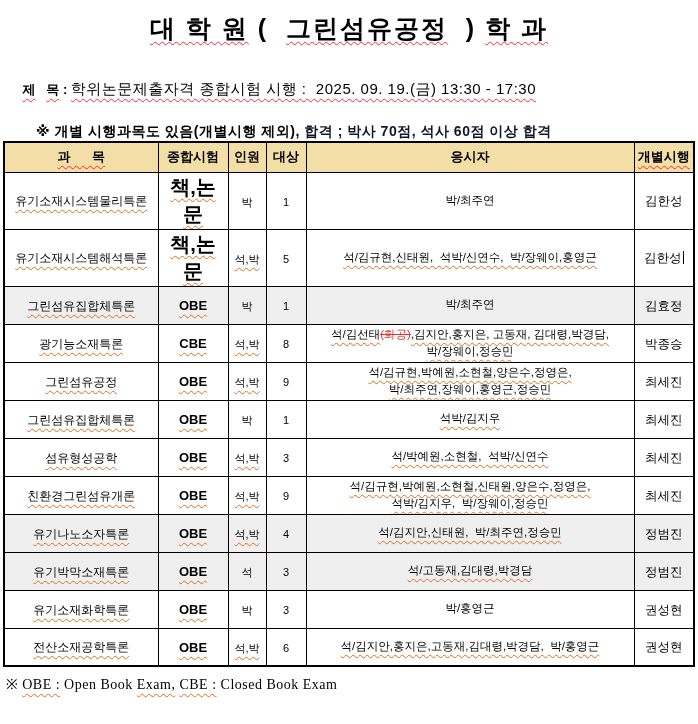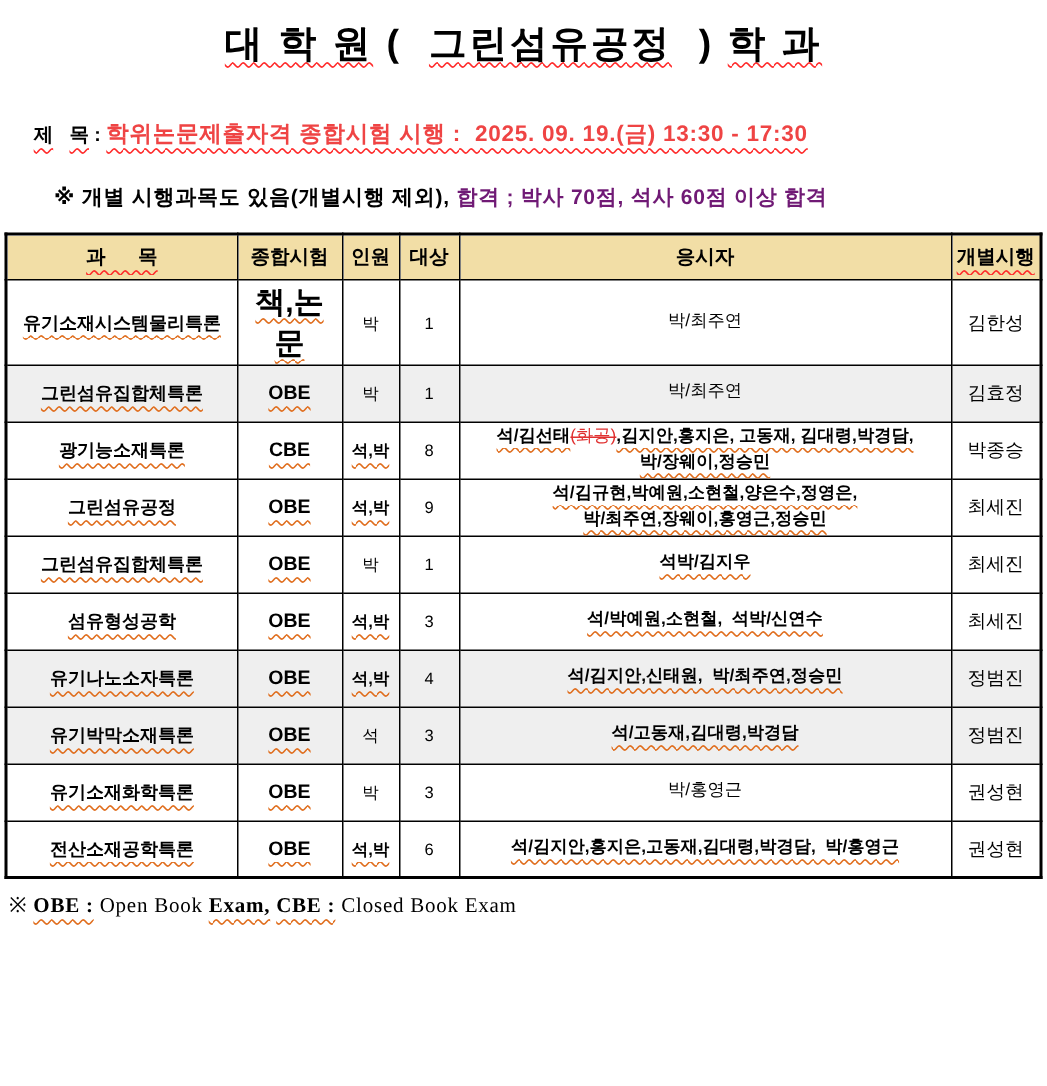--- a/index.html
+++ b/index.html
@@ -8,48 +8,47 @@
     width:698px; height:724px; background:#ffffff; color:#000;
     font-family:"Liberation Sans","DejaVu Sans",sans-serif;
     overflow:hidden;
   }
   .sq {
     text-decoration-line:underline;
     text-decoration-style:wavy;
     text-decoration-color:#e06e1e;
     text-decoration-thickness:1px;
     text-underline-offset:4px;
-    font-weight:bold;
   }
   .sq-red {
     text-decoration-line:underline;
     text-decoration-style:wavy;
     text-decoration-color:#ff2a2a;
     text-decoration-thickness:1px;
     text-underline-offset:4px;
   }
   .page-title {
     margin:12px 0 0 0; text-align:center;
     font-size:25px; font-weight:bold; letter-spacing:2px;
     white-space:pre;
   }
   .subject-line {
     margin:20px 0 0 8px; white-space:pre;
     font-size:13px; font-weight:bold;
   }
   .subject-text {
-    color:#ef4444; font-size:15px; font-weight:bold; letter-spacing:0.5px;
+    color:#000000; font-size:15px; font-weight:normal; letter-spacing:0.5px;
   }
   .note-line {
     margin:9px 0 0 36px; font-size:14px; font-weight:bold; letter-spacing:0.5px;
   }
-  .note-green { color:#701a75; }
+  .note-green { color:#0f172a; }
   table.exam {
     border-collapse:collapse; table-layout:fixed;
-    width:690px; margin:14px auto 0 auto;
+    width:690px; margin:0 auto 0 auto;
     border:2px solid #000;
     padding-left:24px;
   }
   table.exam th, table.exam td {
     border:1px solid #000; text-align:center; vertical-align:middle;
     padding:1px 3px; overflow:hidden;
   }
   table.exam thead th {
     background:#f2dea6; font-size:13px; font-weight:bold;
     height:30px; white-space:pre;
@@ -112,20 +111,30 @@
         <tr>
           <td><span class="course-text sq">유기소재시스템물리특론</span></td>
           <td><span class="method-text sq method-big">책,논문</span></td>
           <td><span class="count-text">박</span></td>
           <td><span class="target-text">1</span></td>
           <td>
             <div class="app-line"><span class="">박/최주연</span></div>
           </td>
           <td><span class="prof-text">김한성</span></td>
         </tr>
+        <tr>
+          <td><span class="course-text sq">유기소재시스템해석특론</span></td>
+          <td><span class="method-text sq method-big">책,논문</span></td>
+          <td><span class="count-text sq">석,박</span></td>
+          <td><span class="target-text">5</span></td>
+          <td>
+            <div class="app-line"><span class="sq">석/김규현,신태원,  석박/신연수,  박/장웨이,홍영근</span></div>
+          </td>
+          <td><span class="prof-text">김한성</span><span class="caret"></span></td>
+        </tr>
         <tr class="shaded">
           <td><span class="course-text sq">그린섬유집합체특론</span></td>
           <td><span class="method-text sq">OBE</span></td>
           <td><span class="count-text">박</span></td>
           <td><span class="target-text">1</span></td>
           <td>
             <div class="app-line"><span class="">박/최주연</span></div>
           </td>
           <td><span class="prof-text">김효정</span></td>
         </tr>
@@ -164,20 +173,31 @@
         <tr>
           <td><span class="course-text sq">섬유형성공학</span></td>
           <td><span class="method-text sq">OBE</span></td>
           <td><span class="count-text sq">석,박</span></td>
           <td><span class="target-text">3</span></td>
           <td>
             <div class="app-line"><span class="sq">석/박예원,소현철,  석박/신연수</span></div>
           </td>
           <td><span class="prof-text">최세진</span></td>
         </tr>
+        <tr>
+          <td><span class="course-text sq">친환경그린섬유개론</span></td>
+          <td><span class="method-text sq">OBE</span></td>
+          <td><span class="count-text sq">석,박</span></td>
+          <td><span class="target-text">9</span></td>
+          <td>
+            <div class="app-line"><span class="sq">석/김규현,박예원,소현철,신태원,양은수,정영은,</span></div>
+            <div class="app-line"><span class="sq">석박/김지우,  박/장웨이,정승민</span></div>
+          </td>
+          <td><span class="prof-text">최세진</span></td>
+        </tr>
         <tr class="shaded">
           <td><span class="course-text sq">유기나노소자특론</span></td>
           <td><span class="method-text sq">OBE</span></td>
           <td><span class="count-text sq">석,박</span></td>
           <td><span class="target-text">4</span></td>
           <td>
             <div class="app-line"><span class="sq">석/김지안,신태원,  박/최주연,정승민</span></div>
           </td>
           <td><span class="prof-text">정범진</span></td>
         </tr>

